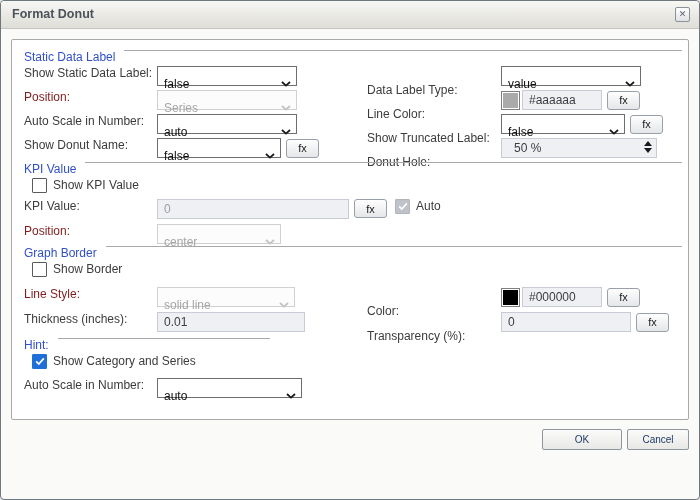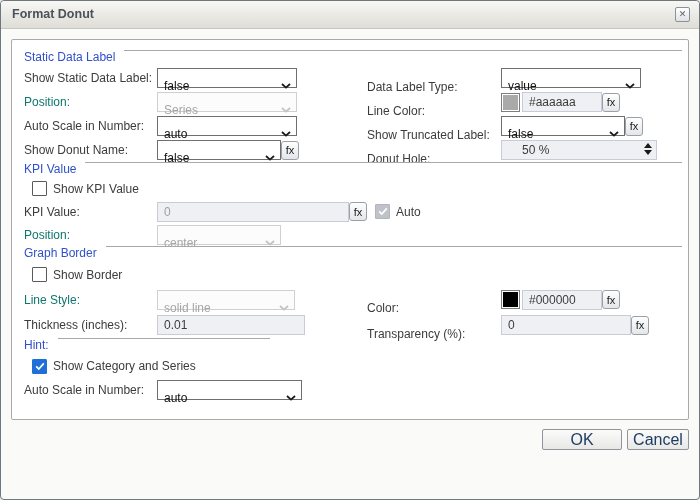--- a/index.html
+++ b/index.html
@@ -11,65 +11,65 @@
   .title{position:absolute;left:11px;top:0;line-height:27px;font-weight:bold;color:#4d525a;font-size:12.5px;}
   .closebtn{position:absolute;right:9px;top:6px;width:15px;height:15px;padding:0;
     border:1px solid #8b9198;border-radius:2px;background:linear-gradient(#ffffff,#dfe2e5);
     color:#5f6670;font-size:9px;line-height:13px;text-align:center;cursor:pointer;font-family:inherit;}
   .panel{position:absolute;left:10px;top:38px;width:678px;height:381px;background:#ffffff;
     border:1px solid #a9a9a9;border-radius:2px;box-sizing:border-box;padding-top:10px;}
   .sec{display:flex;align-items:flex-start;height:16px;padding-left:12px;margin-right:6px;}
   .sec-t{color:#3050c8;white-space:nowrap;}
   .rule{flex:1;height:1px;background:#a8a8a8;margin-left:9px;}
   .rule.fixed{flex:none;width:212px;}
-  .r{display:flex;align-items:center;padding-left:12px;}
+  .r{display:flex;align-items:flex-start;padding-left:12px;}
   .h21{height:21px}.h22{height:22px}.h24{height:24px}.h25{height:25px}.h26{height:26px}
   .lbl{width:133px;flex:none;white-space:nowrap;}
   .lbl2{width:134px;flex:none;white-space:nowrap;margin-top:17px;}
   .ctrl1{width:210px;flex:none;display:flex;align-items:center;}
   .ctrl2{flex:1;display:flex;align-items:center;margin-right:6px;}
-  .dim{color:#0f766e;}
+  .dim{color:#7f1d1d;}
   
   .dd{height:20px;background:#fff;border:1px solid #6e6e6e;box-sizing:border-box;
     display:flex;align-items:center;padding:16px 5px 0 6px;color:#111;cursor:default;}
   .dd-val{flex:1;white-space:nowrap;overflow:hidden;}
   .chev{flex:none;display:flex;color:#1a1a1a;margin-left:4px;}
   .dd.dis{background:#fcfcfc;border-color:#d0d0d0;color:#a6a6a6;}
   .dd.dis .chev{color:#c3c3c3;}
   .w145{width:145px}.w140{width:140px}.w138{width:138px}.w124{width:124px}
   
   .txt{height:20px;box-sizing:border-box;background:#eef0f4;border:1px solid #c9ccd6;
     color:#3c3c3c;font-family:inherit;font-size:12px;padding:0 4px 0 6px;outline:none;}
   .txt.gray{color:#9aa0a6;}
   .wi104{width:80px}.wi130{width:130px}.wi148{width:148px}.wi192{width:192px}
   
   .spin{position:relative;width:156px;flex:none;}
-  .spin .txt{width:156px;padding-left:20px;}
+  .spin .txt{width:156px;padding-left:12px;}
   .spin .arrows{position:absolute;right:5px;top:3px;display:flex;flex-direction:column;gap:2px;cursor:pointer;}
   .tri-up{width:0;height:0;border-left:4px solid transparent;border-right:4px solid transparent;border-bottom:5px solid #1a1a1a;}
   .tri-down{width:0;height:0;border-left:4px solid transparent;border-right:4px solid transparent;border-top:5px solid #1a1a1a;}
   
   .swatch{width:19px;height:19px;flex:none;border:1px solid #7e7e7e;box-sizing:border-box;
     box-shadow:inset 0 0 0 1px #ffffff;margin-right:2px;cursor:pointer;}
   
-  .fx{width:18px;height:19px;flex:none;padding:0;border:1px solid #99a0a8;border-radius:3px;
+  .fx{width:33px;height:19px;flex:none;margin-left:5px;padding:0;border:1px solid #99a0a8;border-radius:3px;
     background:linear-gradient(#fefefe,#e4e6e9);color:#1c1c1c;font-family:inherit;font-size:11px;cursor:pointer;}
   
   .cb{width:13px;height:13px;flex:none;border:1px solid #5a5a5a;border-radius:1px;background:#fff;
     box-sizing:content-box;display:flex;align-items:center;justify-content:center;cursor:pointer;}
   .cb svg{display:none;}
   .cb.on{background:#1f6fd6;border-color:#1f6fd6;}
   .cb.on svg{display:block;}
   .cb.dis{background:#bfc3c9;border-color:#b2b6bb;cursor:default;}
   .cb-lbl{margin-left:6px;white-space:nowrap;}
   .ml8{margin-left:8px;}
   
   .btnrow{position:absolute;top:428px;right:10px;display:flex;gap:5px;}
   .btn{height:21px;border:1px solid #8f959c;border-radius:2px;background:linear-gradient(#fbfbfa,#e8e8e6);
-    color:#1e3c64;font-family:inherit;font-size:16px;cursor:pointer;padding:0;}
+    color:#1e3c64;font-family:inherit;font-size:10px;cursor:pointer;padding:0;}
   .wb80{width:80px}.wb78{width:62px}
 </style>
 </head>
 <body>
 
 <div class="dialog">
 
   <div class="titlebar">
     <span class="title">Format Donut</span>
     <button class="closebtn"><span>✕</span></button>

